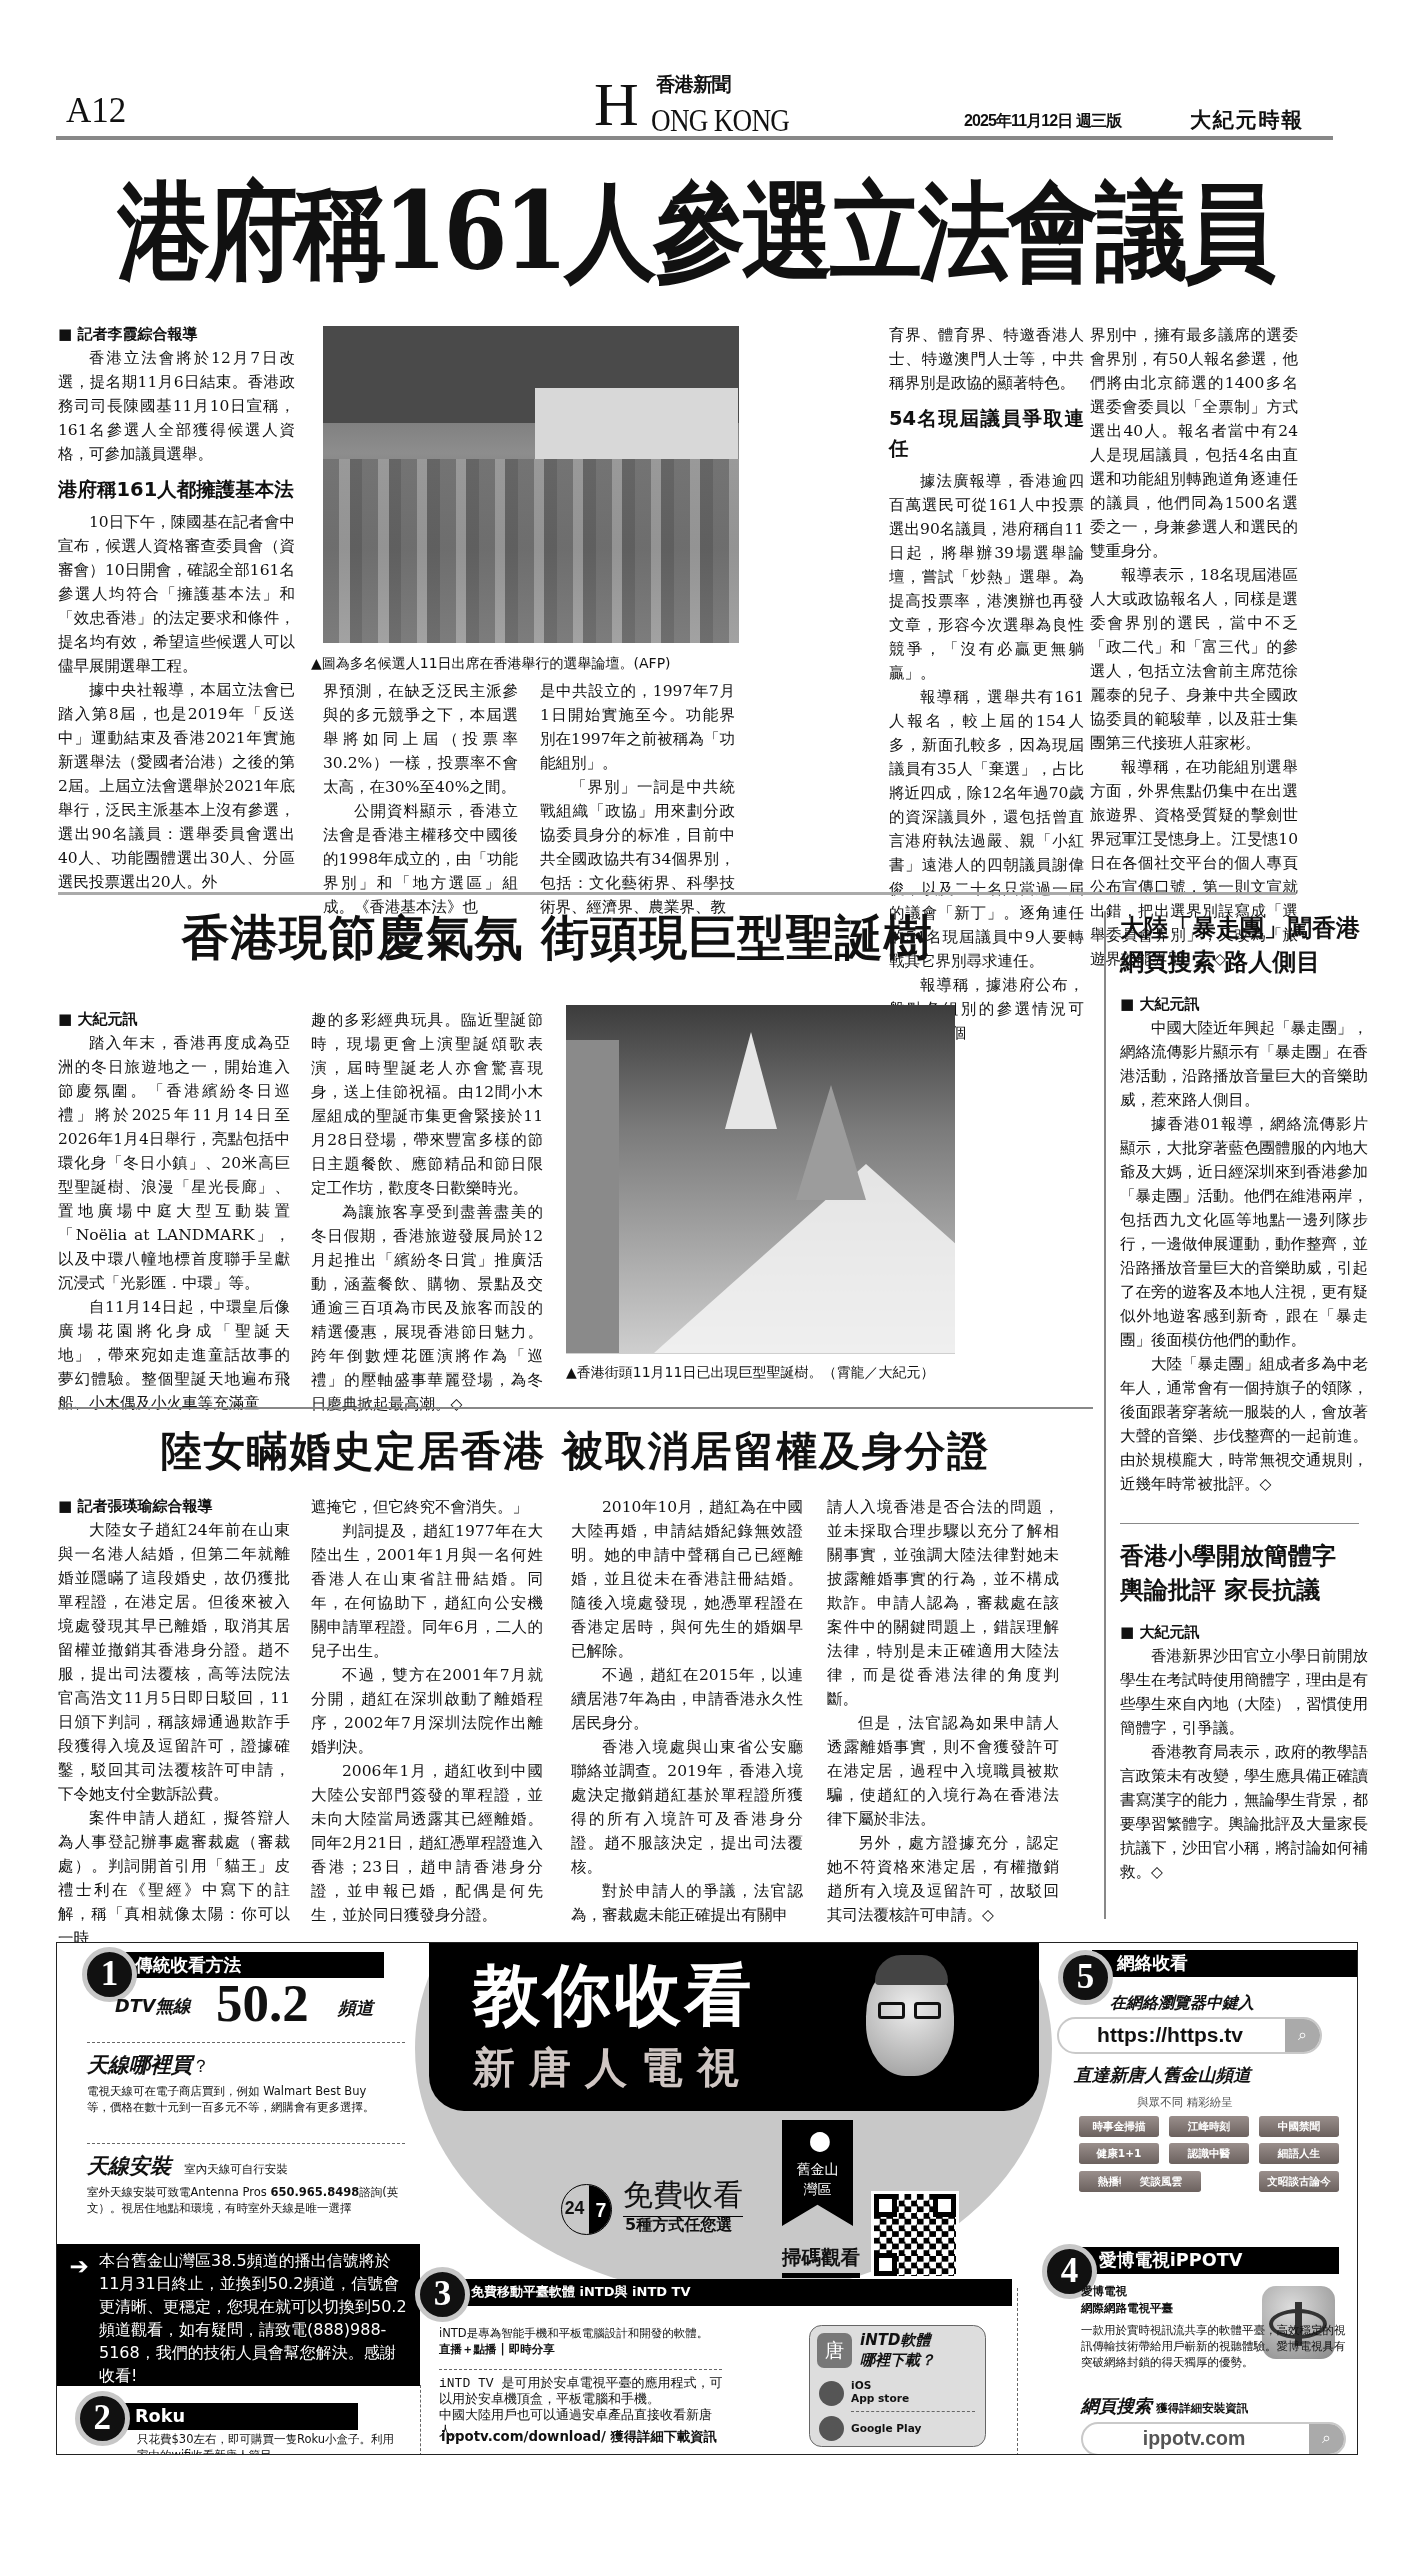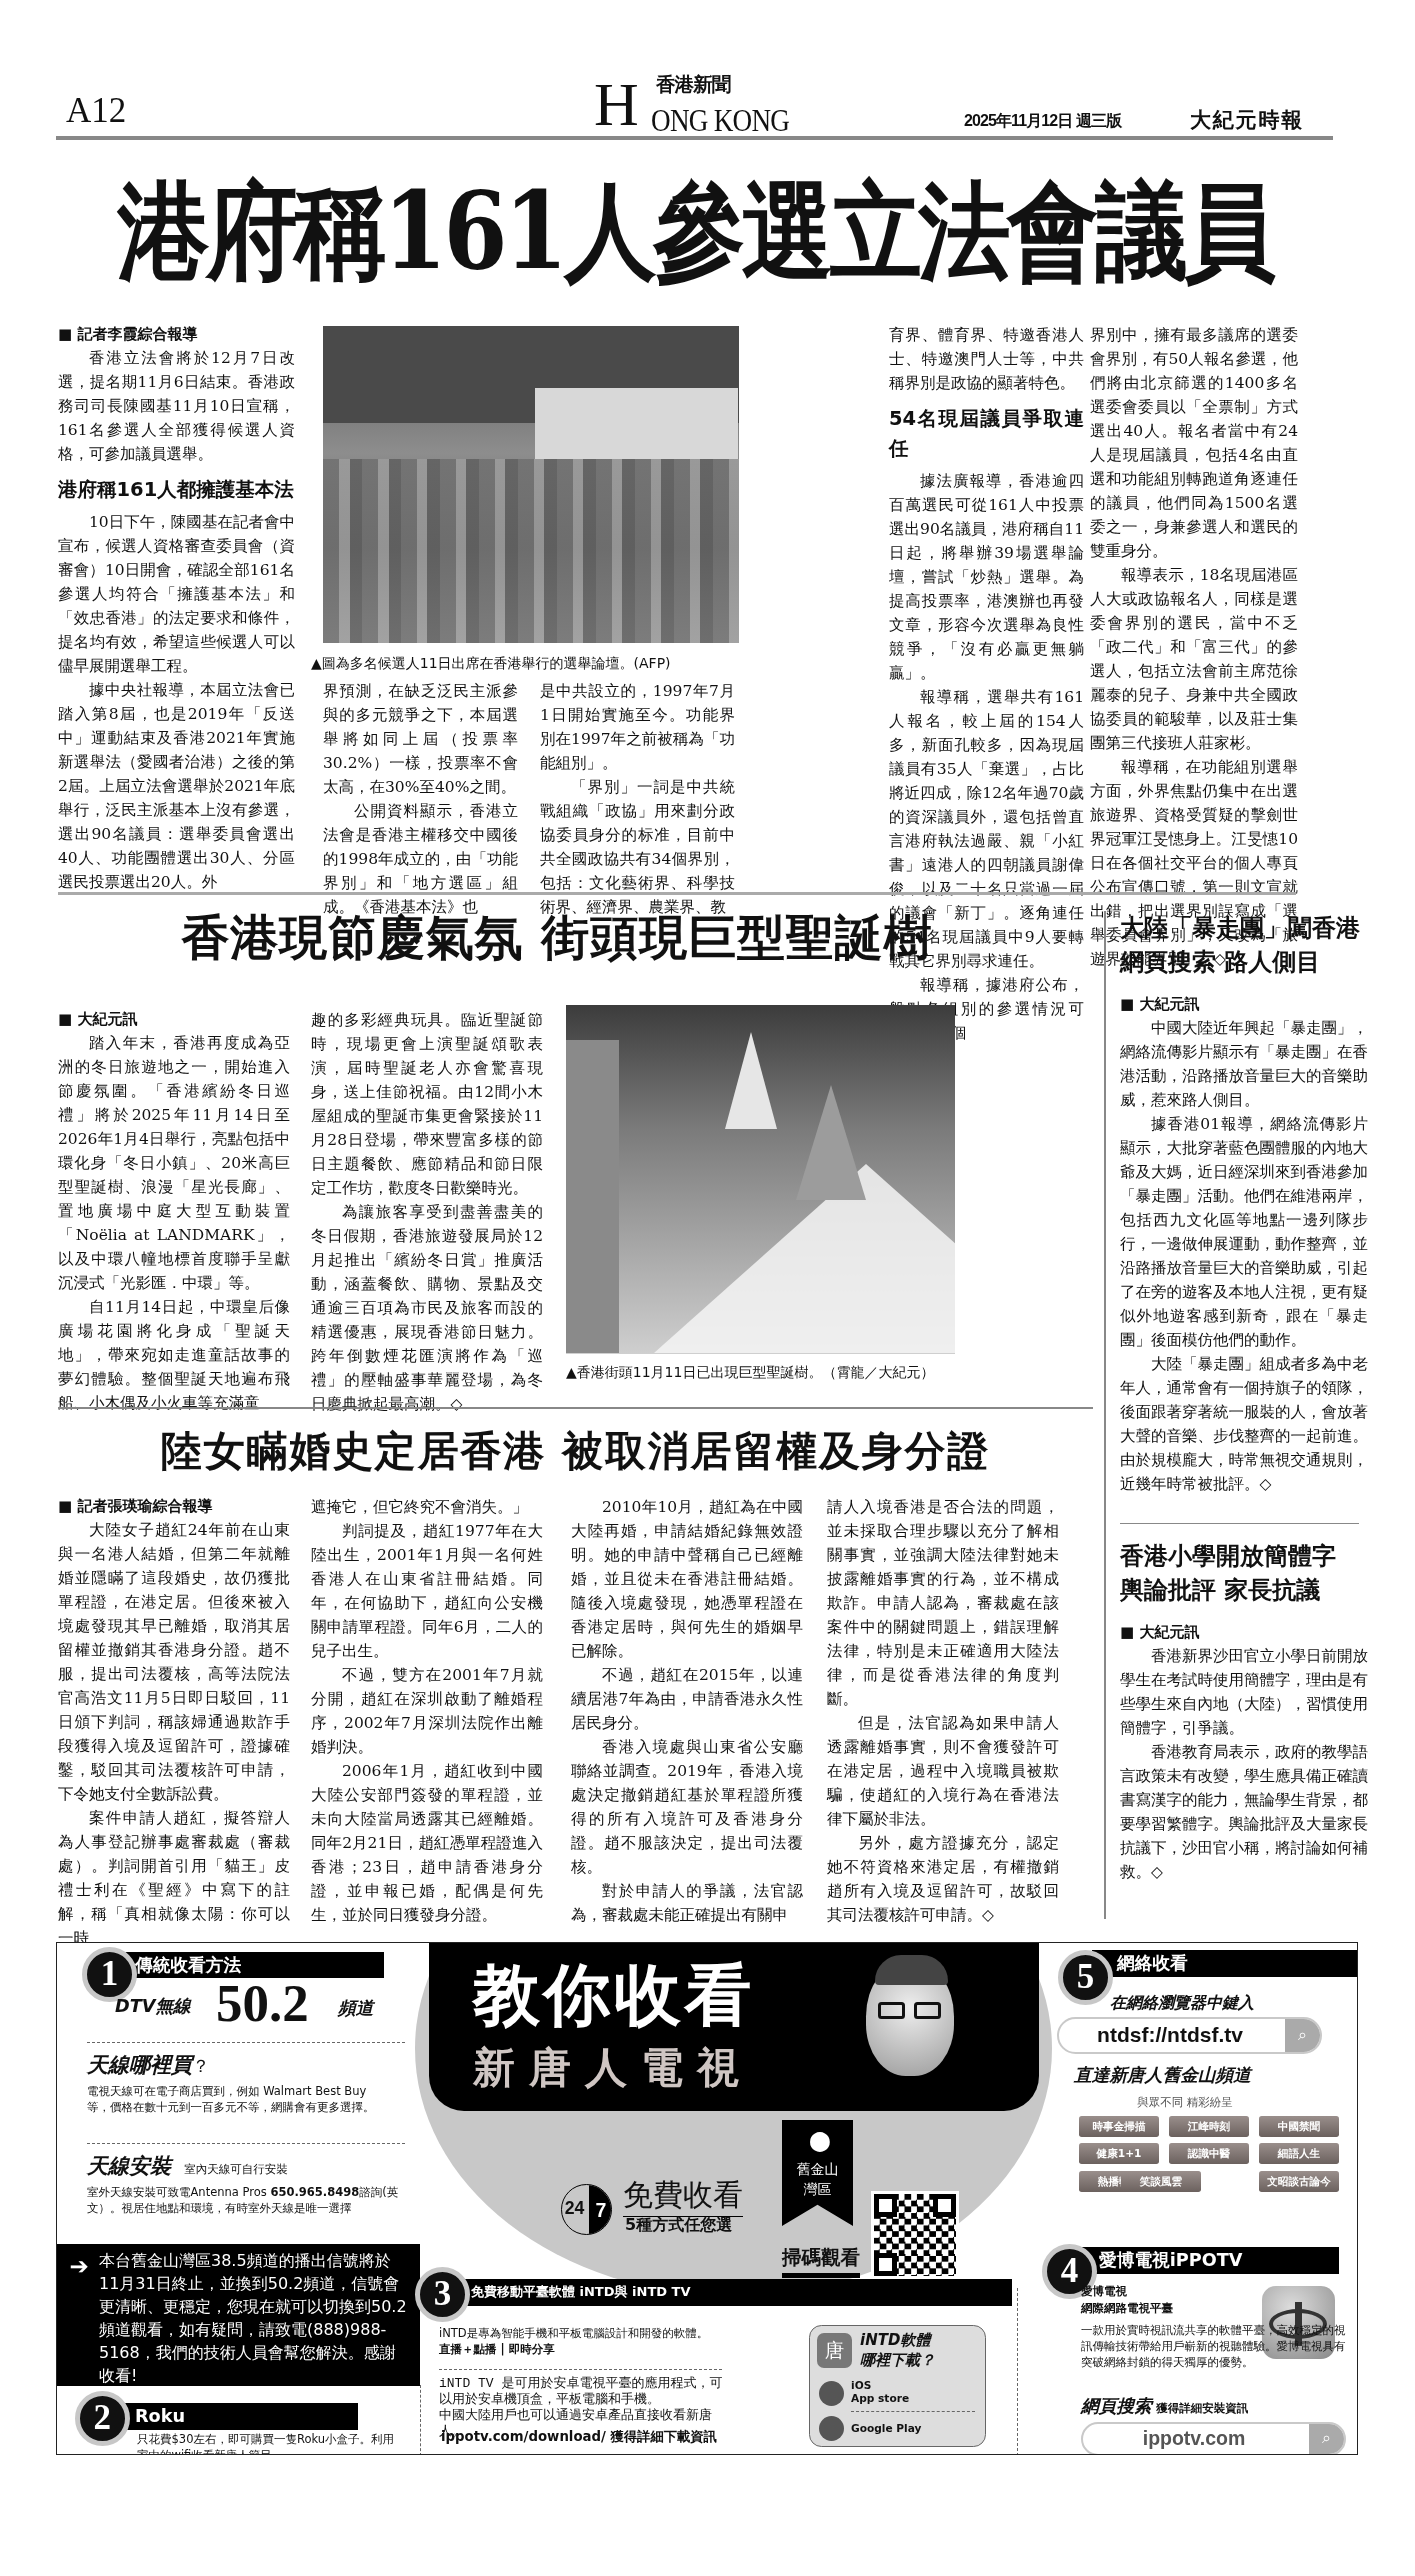--- a/index.html
+++ b/index.html
@@ -257,21 +257,21 @@
     </div>
     <div class="dash-h" style="left:41px; top:85px; width:124px; border-top-width:0.9px;"></div>
     <div style="position:absolute; left:8.8px; top:90px; width:25px; height:25px; border-radius:50%; background:#555;"></div>
     <div class="sans" style="position:absolute; left:41px; top:96px; font-size:10.6px; font-weight:bold;">Google Play</div>
   </div>
 
   <div class="ad-bar" style="left:1035px; top:7px; width:265px;">網絡收看</div>
   <div class="num-badge" style="left:1001px; top:7px;">5</div>
   <div class="sans" style="position:absolute; left:1053px; top:50px; font-size:16px; font-weight:bold; font-style:italic;">在網絡瀏覽器中鍵入</div>
   <div class="search-pill" style="left:1000px; top:74px; width:265px; height:37px;">
-    <div class="txt" style="font-size:21px; line-height:32px;">ntdsf://ntdsf.tv</div>
+    <div class="txt" style="font-size:21px; line-height:32px;">https://https.tv</div>
     <div class="btn" style="line-height:32px;">⌕</div>
   </div>
   <div class="sans" style="position:absolute; left:1017px; top:120px; font-size:17.7px; font-weight:bold; font-style:italic;">
     <span>直達新唐人</span><span style="font-weight:900;">舊金山頻道</span>
   </div>
   <div class="sans" style="position:absolute; left:982px; top:152px; width:292px; text-align:center; font-size:11.5px; color:#555;">與眾不同 精彩紛呈</div>
   <div class="chip" style="left:1022px; top:173px;">時事金掃描</div>
   <div class="chip" style="left:1112px; top:173px;">江峰時刻</div>
   <div class="chip" style="left:1202px; top:173px;">中國禁聞</div>
   <div class="chip" style="left:1022px; top:200px;">健康1+1</div>

